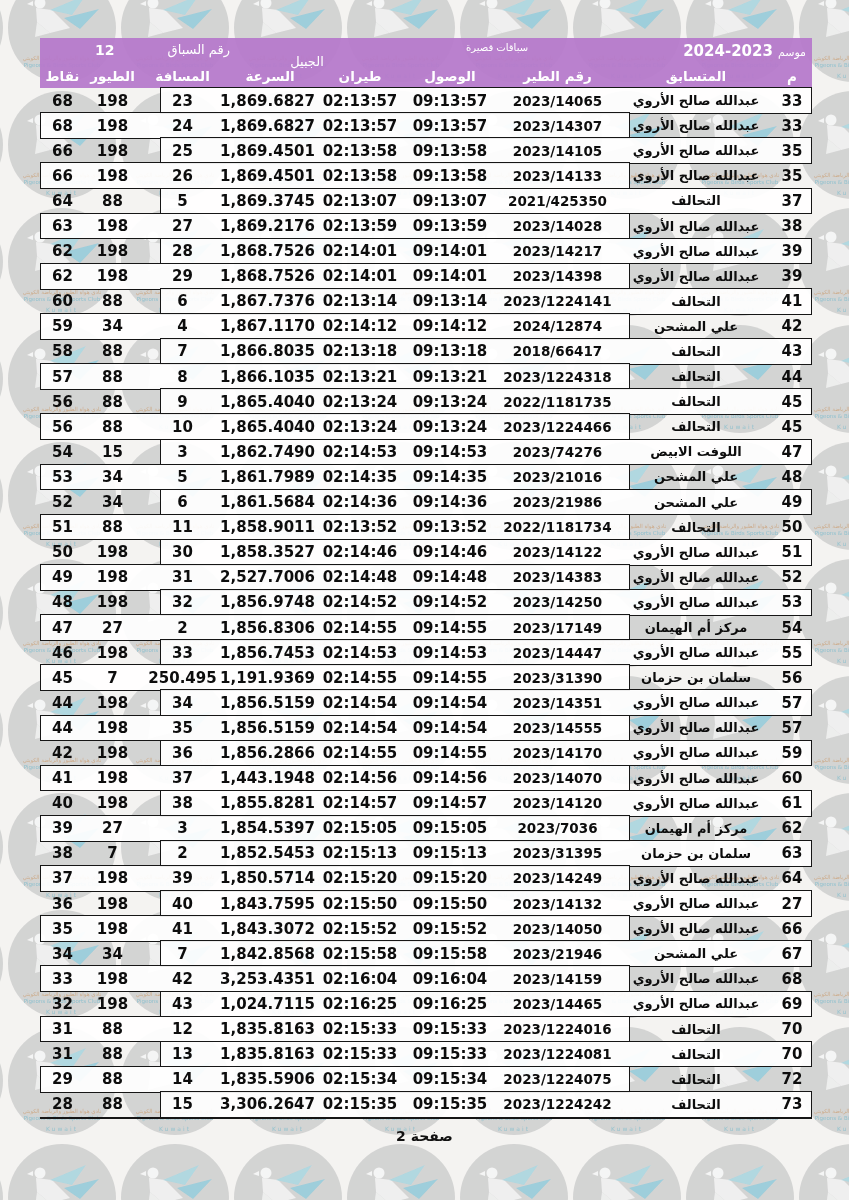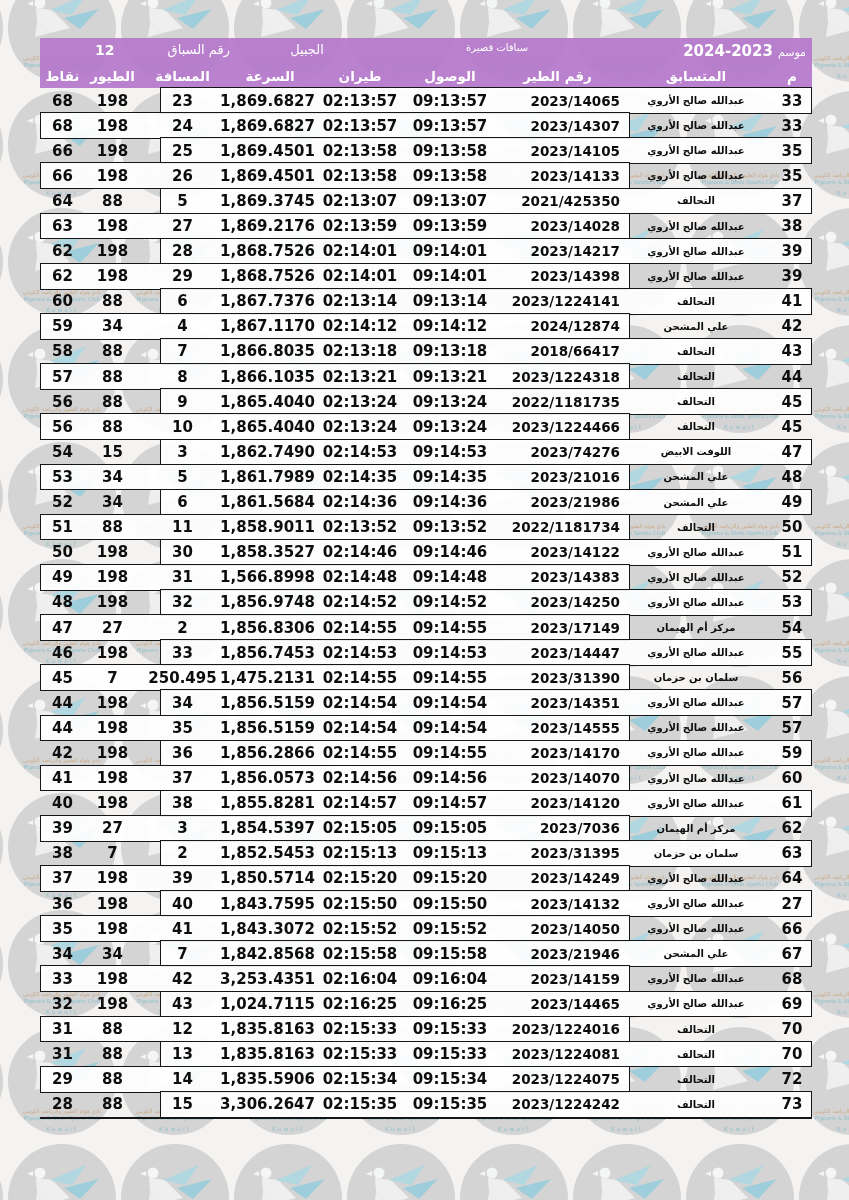--- a/index.html
+++ b/index.html
@@ -13,21 +13,21 @@
   
   .content{position:absolute;left:40px;top:38px;width:772px;z-index:2;}
   .meta-row{
     position:relative;height:26px;
     background:rgba(182,121,203,.94);color:#fff;
   }
   .meta-item{position:absolute;top:4px;white-space:nowrap;direction:rtl;font-weight:bold;}
   .m-season{right:6px;font-size:15px;}
   .m-season .lbl{font-size:11px;font-weight:normal;margin-left:5px;}
   .m-type{left:457px;transform:translateX(-50%);font-size:10px;font-weight:normal;}
-  .m-loc{left:267px;transform:translateX(-50%);font-size:13px;font-weight:normal;}
+  .m-loc{left:267px;transform:translateX(-50%);font-size:13px;font-weight:normal;margin-top:12px;}
   .m-race{left:55px;width:135px;display:flex;direction:rtl;justify-content:space-between;font-size:13px;font-weight:normal;}
   .m-race .num{font-size:14px;font-weight:bold;}
   .grid{
     display:grid;direction:rtl;
     grid-template-columns:40px 152px 125px 90px 90px 90px 85px 55px 45px;
     align-items:center;text-align:center;
   }
   .cols-row{
     height:24px;background:rgba(182,121,203,.94);
     color:#fff;font-weight:bold;font-size:13.5px;white-space:nowrap;
@@ -35,22 +35,22 @@
   .rows{border-bottom:2px solid #161616;}
   .row{position:relative;height:25.1px;font-weight:bold;color:#0d0d0d;}
   .row::before{
     content:"";position:absolute;top:-0.8px;bottom:-0.8px;
     background:rgba(255,255,255,.92);border:1.5px solid #161616;
   }
   .row:nth-child(odd)::before{left:120px;right:0;}
   .row:nth-child(even)::before{left:0;right:182px;}
   .cell{position:relative;z-index:1;white-space:nowrap;}
   .c-rank,.c-points,.c-birds,.c-dist,.c-speed,.c-flight,.c-arrival{font-size:15px;}
-  .c-birdno{font-size:13.5px;text-align:right;}
-  .c-name{font-size:10px;}
+  .c-birdno{font-size:13.5px;}
+  .c-name{font-size:13px;}
   .footer{
     position:absolute;left:0;top:1128px;width:100%;z-index:2;
     text-align:center;direction:rtl;font-size:14px;font-weight:bold;color:#111;
   }
 </style>
 </head>
 <body>
 
 <div class="page">
 
@@ -309,21 +309,21 @@
           <span class="cell c-dist">30</span>
           <span class="cell c-birds">198</span>
           <span class="cell c-points">50</span>
         </div>
         <div class="grid row">
           <span class="cell c-rank">52</span>
           <span class="cell c-name">عبدالله صالح الأروي</span>
           <span class="cell c-birdno">2023/14383</span>
           <span class="cell c-arrival">09:14:48</span>
           <span class="cell c-flight">02:14:48</span>
-          <span class="cell c-speed">1,566.8998</span>
+          <span class="cell c-speed">2,527.7006</span>
           <span class="cell c-dist">31</span>
           <span class="cell c-birds">198</span>
           <span class="cell c-points">49</span>
         </div>
         <div class="grid row">
           <span class="cell c-rank">53</span>
           <span class="cell c-name">عبدالله صالح الأروي</span>
           <span class="cell c-birdno">2023/14250</span>
           <span class="cell c-arrival">09:14:52</span>
           <span class="cell c-flight">02:14:52</span>
@@ -353,21 +353,21 @@
           <span class="cell c-dist">33</span>
           <span class="cell c-birds">198</span>
           <span class="cell c-points">46</span>
         </div>
         <div class="grid row">
           <span class="cell c-rank">56</span>
           <span class="cell c-name">سلمان بن حزمان</span>
           <span class="cell c-birdno">2023/31390</span>
           <span class="cell c-arrival">09:14:55</span>
           <span class="cell c-flight">02:14:55</span>
-          <span class="cell c-speed">1,475.2131</span>
+          <span class="cell c-speed">1,191.9369</span>
           <span class="cell c-dist">250.495</span>
           <span class="cell c-birds">7</span>
           <span class="cell c-points">45</span>
         </div>
         <div class="grid row">
           <span class="cell c-rank">57</span>
           <span class="cell c-name">عبدالله صالح الأروي</span>
           <span class="cell c-birdno">2023/14351</span>
           <span class="cell c-arrival">09:14:54</span>
           <span class="cell c-flight">02:14:54</span>
@@ -397,21 +397,21 @@
           <span class="cell c-dist">36</span>
           <span class="cell c-birds">198</span>
           <span class="cell c-points">42</span>
         </div>
         <div class="grid row">
           <span class="cell c-rank">60</span>
           <span class="cell c-name">عبدالله صالح الأروي</span>
           <span class="cell c-birdno">2023/14070</span>
           <span class="cell c-arrival">09:14:56</span>
           <span class="cell c-flight">02:14:56</span>
-          <span class="cell c-speed">1,856.0573</span>
+          <span class="cell c-speed">1,443.1948</span>
           <span class="cell c-dist">37</span>
           <span class="cell c-birds">198</span>
           <span class="cell c-points">41</span>
         </div>
         <div class="grid row">
           <span class="cell c-rank">61</span>
           <span class="cell c-name">عبدالله صالح الأروي</span>
           <span class="cell c-birdno">2023/14120</span>
           <span class="cell c-arrival">09:14:57</span>
           <span class="cell c-flight">02:14:57</span>
@@ -549,14 +549,15 @@
           <span class="cell c-flight">02:15:35</span>
           <span class="cell c-speed">3,306.2647</span>
           <span class="cell c-dist">15</span>
           <span class="cell c-birds">88</span>
           <span class="cell c-points">28</span>
         </div>
       </div>
 
   </div>
 
+  <div class="footer">صفحة 2</div>
 
 </div>
 
 </body></html>

